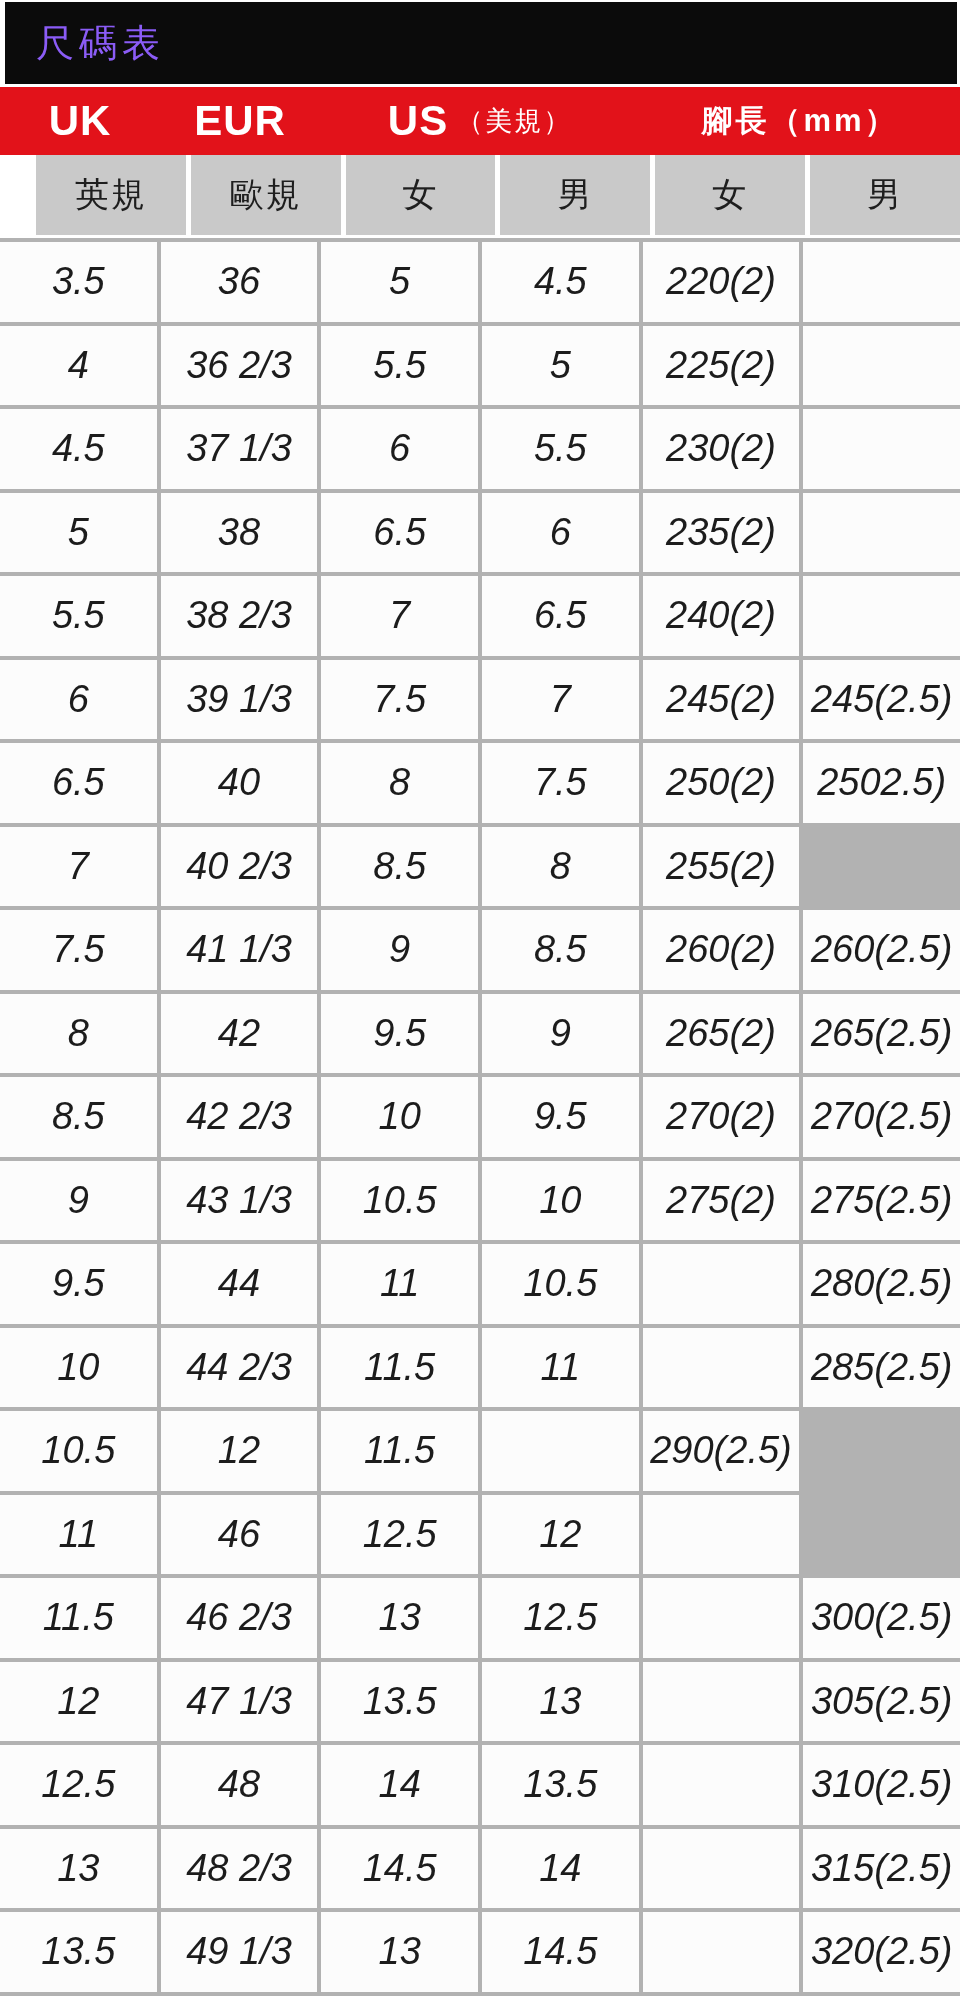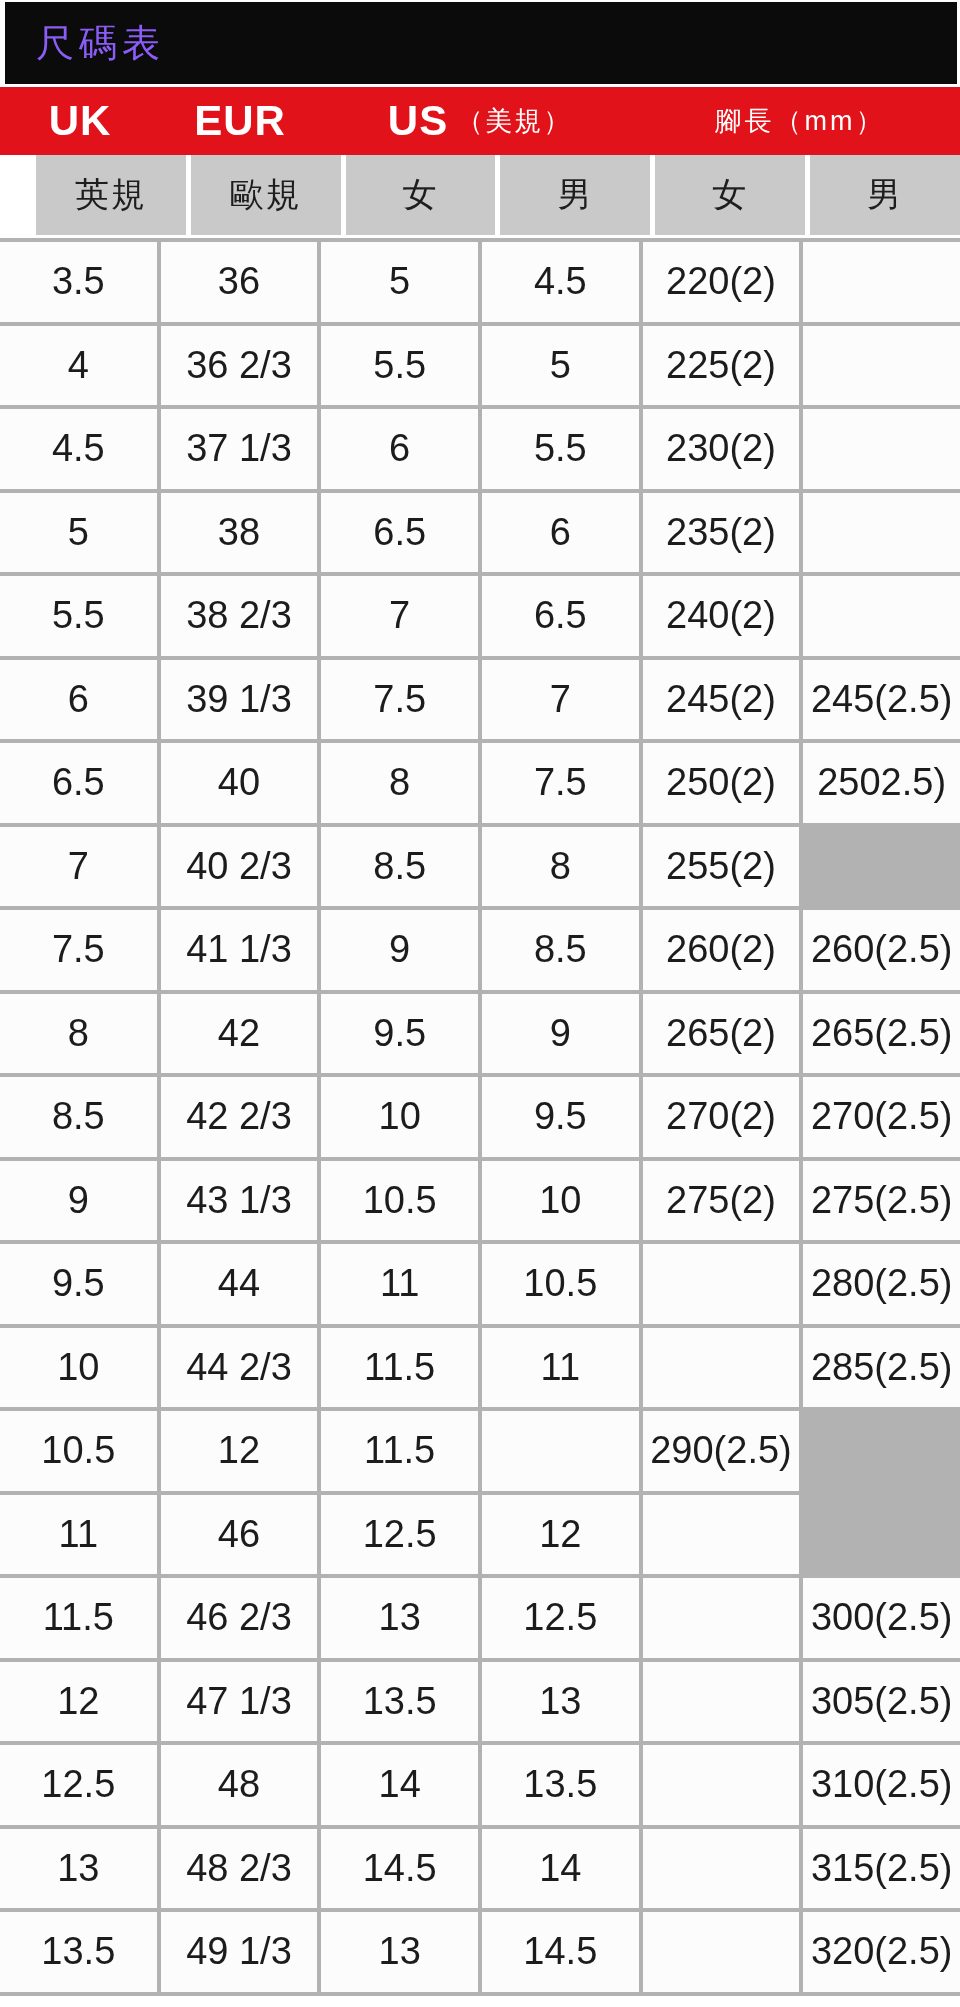--- a/index.html
+++ b/index.html
@@ -38,21 +38,21 @@
     background: var(--accent-red, #e2121a);
     color: #ffffff;
     display: flex;
     align-items: center;
     justify-content: center;
     white-space: nowrap;
   }
   .head-cell.span2 { grid-column: span 2; }
   .head-main { font-weight: 700; font-size: 42px; letter-spacing: 1px; }
   .head-note { font-weight: 400; font-size: 27px; margin-left: 8px; letter-spacing: 2px; }
-  .head-foot { font-weight: 400; font-size: 27px; letter-spacing: 3px; }
+  .head-foot { font-weight: 700; font-size: 31px; letter-spacing: 3px; }
   
   .sub-row {
     display: grid;
     grid-template-columns: repeat(6, 1fr);
     column-gap: 5px;
     height: 80px;
     margin-bottom: 3px;
     margin-left: 36px;
   }
   .sub-cell {
@@ -67,20 +67,21 @@
   
   .data-grid {
     border-top: 4px solid var(--grid-gray, #b2b2b2);
   }
   .data-row {
     display: grid;
     grid-template-columns: repeat(6, 1fr);
     column-gap: 4px;
     background: var(--grid-gray, #b2b2b2); 
     border-bottom: 4px solid var(--grid-gray, #b2b2b2);
+    font-style: italic;
   }
   .data-cell {
     background: #fcfcfc;
     height: 79.5px;
     display: flex;
     align-items: center;
     justify-content: center;
     font-size: 38px;
     color: #1c1c1c;
     white-space: nowrap;

